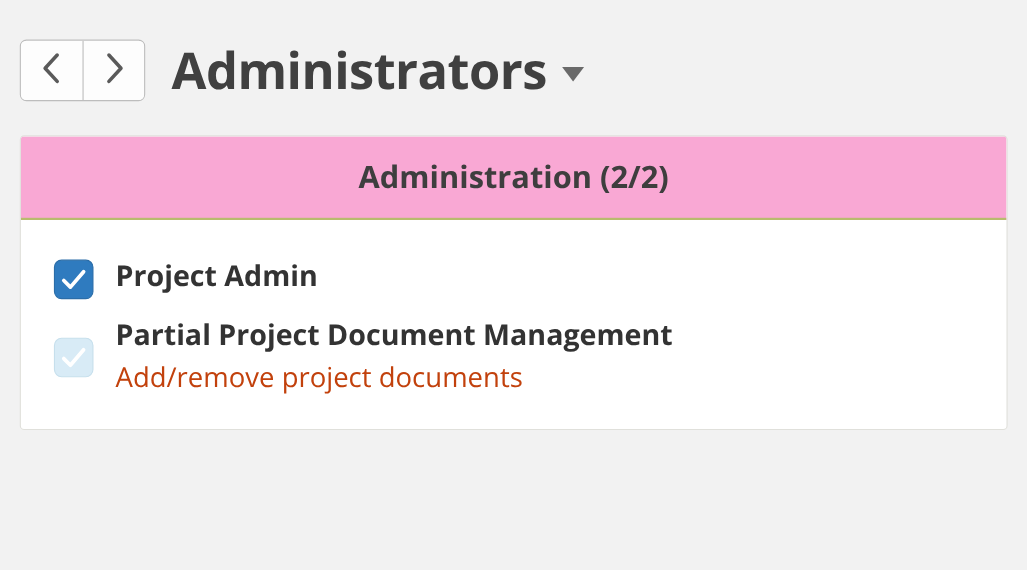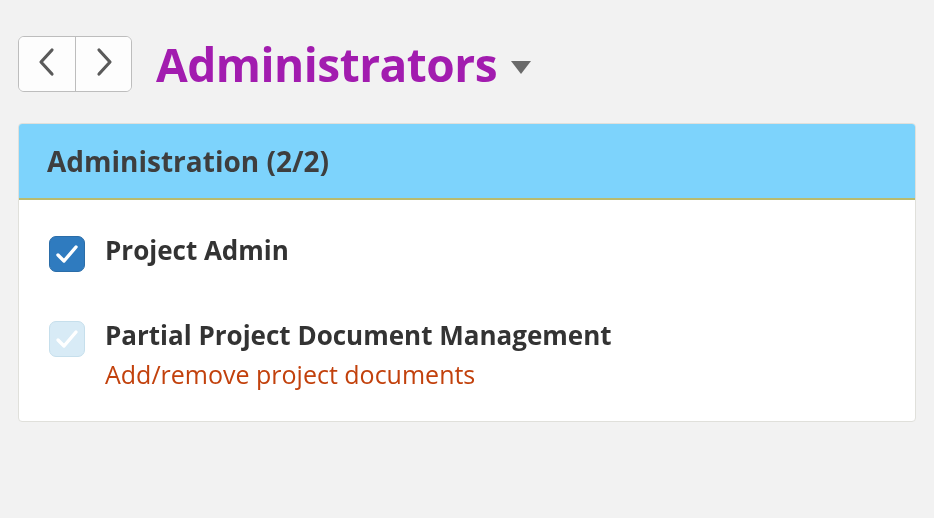--- a/index.html
+++ b/index.html
@@ -37,54 +37,55 @@
     .nav-btn svg { stroke: #5a5a5a; }
     .title-wrap {
       display: flex;
       align-items: center;
       gap: 14px;
       cursor: pointer;
     }
     .page-title {
       font-size: 46px;
       font-weight: 700;
-      color: #a21caf;
+      color: #404040;
       letter-spacing: -0.5px;
     }
     .dropdown-tri {
       width: 0; height: 0;
       border-left: 10px solid transparent;
       border-right: 10px solid transparent;
       border-top: 13px solid #6a6a6a;
       margin-top: 6px;
     }
     .panel {
       background: #fff;
       border: 1px solid #e0e0db;
       border-radius: 4px;
       overflow: hidden;
     }
     .panel-header {
-      background: #7dd3fc;
+      background: #f9a8d4;
       border-bottom: 2px solid #b9bb6e;
       padding: 18px 28px;
       font-size: 28px;
       font-weight: 700;
       color: #3e3e3e;
+      text-align: center;
     }
     .panel-body {
       padding: 34px 30px 30px 30px;
     }
     .perm-row {
       display: flex;
       align-items: flex-start;
       gap: 20px;
-      margin-bottom: 47px;
+      margin-bottom: 16px;
     }
-    .perm-row:last-child { margin-bottom: 0; }
+    .perm-row:last-child { margin-bottom: 0; align-items: center; }
     .cb {
       width: 36px; height: 36px;
       border-radius: 7px;
       display: flex;
       align-items: center;
       justify-content: center;
       flex-shrink: 0;
       cursor: pointer;
       margin-top: 2px;
     }

